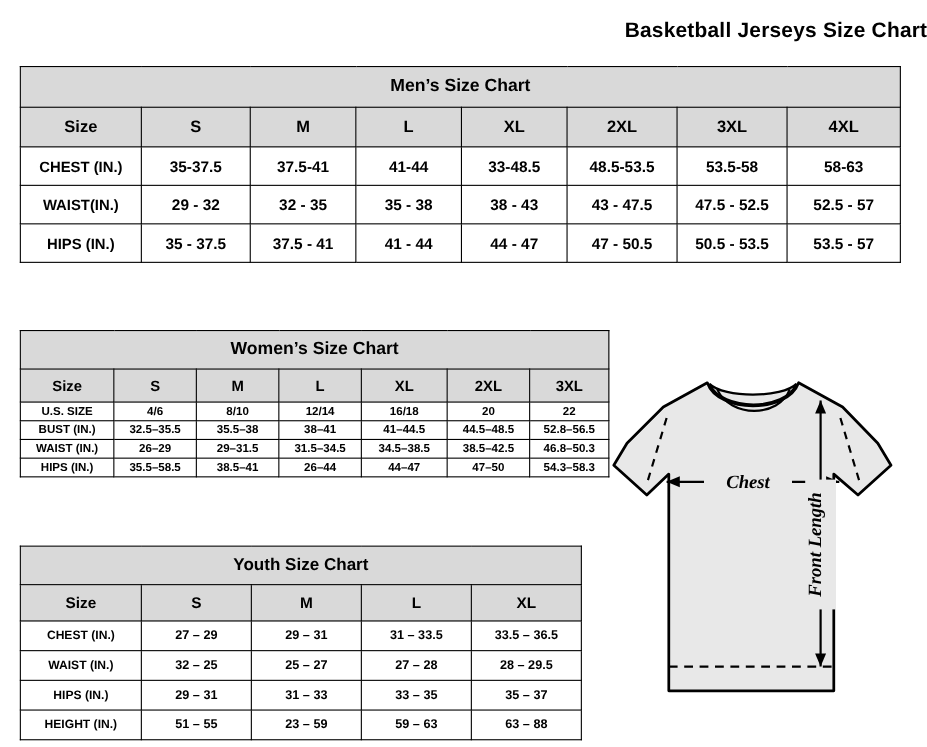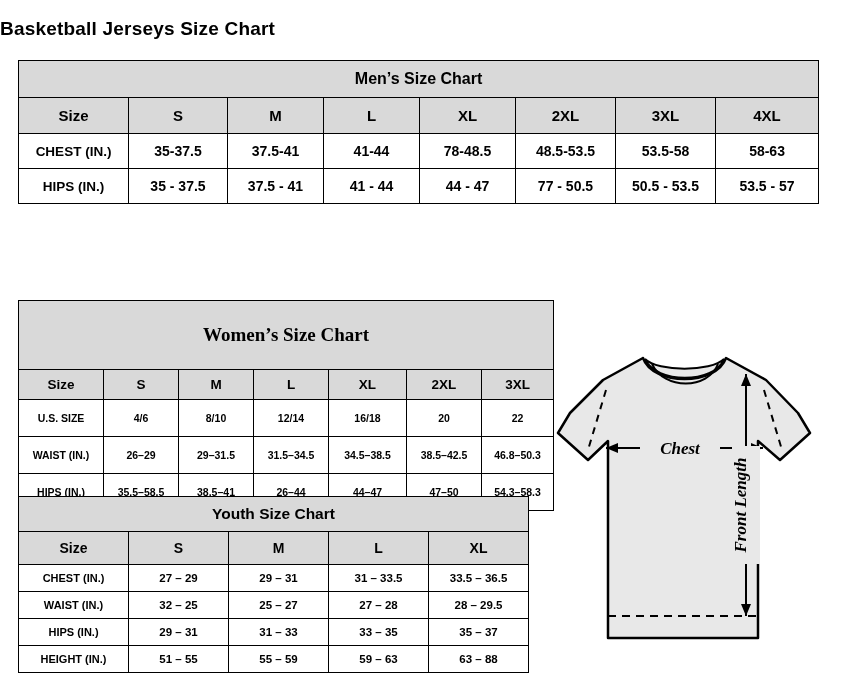--- a/index.html
+++ b/index.html
@@ -9,21 +9,21 @@
   }
   body {
     width: 843px;
     height: 679px;
     font-family: "Liberation Sans", sans-serif;
     color: #000000;
     position: relative;
     overflow: hidden;
   }
   .page-title {
-    text-align: left;
+    text-align: right;
     font-size: 19px;
     font-weight: bold;
     margin: 10px 0 0 0;
     padding-top: 8px;
     letter-spacing: 0.2px;
   }
 
   table.sz {
     border-collapse: collapse;
     table-layout: fixed;
@@ -58,42 +58,42 @@
   #mens-chart td { font-size: 14px; padding: 9px 2px; }
   #mens-chart td.rowlabel { font-size: 13.5px; }
 
   
   #womens-chart {
     position: absolute;
     left: 18px;
     top: 300px;
     width: 535px;
   }
-  #womens-chart .banner { font-size: 19px; padding: 23px 0; font-family: Liberation Serif, serif; }
+  #womens-chart .banner { font-size: 16px; padding: 8px 0; }
   #womens-chart .hdr td { font-size: 13.5px; padding: 7px 0; }
-  #womens-chart td { font-size: 10.5px; padding: 12px 1px; }
+  #womens-chart td { font-size: 10.5px; padding: 2px 1px; }
   #womens-chart td.rowlabel { font-size: 10.5px; }
 
   
   #youth-chart {
     position: absolute;
     left: 18px;
     top: 496px;
     width: 510px;
   }
   #youth-chart .banner { font-size: 15.5px; padding: 8px 0; }
   #youth-chart .hdr td { font-size: 14px; padding: 8px 0; }
   #youth-chart td { font-size: 11.5px; padding: 7px 1px; }
   #youth-chart td.rowlabel { font-size: 11px; }
 
   
   #shirt-diagram {
     position: absolute;
     left: 548px;
-    top: 338px;
+    top: 328px;
     width: 290px;
     height: 330px;
   }
   #shirt-diagram svg { display: block; }
   .chest-label {
     font-family: "Liberation Serif", serif;
     font-style: italic;
     font-weight: bold;
     font-size: 17px;
   }
@@ -132,32 +132,42 @@
       <td>XL</td>
       <td>2XL</td>
       <td>3XL</td>
       <td>4XL</td>
     </tr>
     <tr>
       <td class="rowlabel">CHEST (IN.)</td>
       <td>35-37.5</td>
       <td>37.5-41</td>
       <td>41-44</td>
-      <td>78-48.5</td>
+      <td>33-48.5</td>
       <td>48.5-53.5</td>
       <td>53.5-58</td>
       <td>58-63</td>
+    </tr>
+    <tr>
+      <td class="rowlabel">WAIST(IN.)</td>
+      <td>29 - 32</td>
+      <td>32 - 35</td>
+      <td>35 - 38</td>
+      <td>38 - 43</td>
+      <td>43 - 47.5</td>
+      <td>47.5 - 52.5</td>
+      <td>52.5 - 57</td>
     </tr>
     <tr>
       <td class="rowlabel">HIPS (IN.)</td>
       <td>35 - 37.5</td>
       <td>37.5 - 41</td>
       <td>41 - 44</td>
       <td>44 - 47</td>
-      <td>77 - 50.5</td>
+      <td>47 - 50.5</td>
       <td>50.5 - 53.5</td>
       <td>53.5 - 57</td>
     </tr>
   </tbody>
 </table>
 
 <table class="sz" id="womens-chart">
   <colgroup>
     <col style="width:85px">
       <col style="width:75px">
@@ -183,20 +193,29 @@
     <tr>
       <td class="rowlabel">U.S. SIZE</td>
       <td>4/6</td>
       <td>8/10</td>
       <td>12/14</td>
       <td>16/18</td>
       <td>20</td>
       <td>22</td>
     </tr>
     <tr>
+      <td class="rowlabel">BUST  (IN.)</td>
+      <td>32.5–35.5</td>
+      <td>35.5–38</td>
+      <td>38–41</td>
+      <td>41–44.5</td>
+      <td>44.5–48.5</td>
+      <td>52.8–56.5</td>
+    </tr>
+    <tr>
       <td class="rowlabel">WAIST  (IN.)</td>
       <td>26–29</td>
       <td>29–31.5</td>
       <td>31.5–34.5</td>
       <td>34.5–38.5</td>
       <td>38.5–42.5</td>
       <td>46.8–50.3</td>
     </tr>
     <tr>
       <td class="rowlabel">HIPS  (IN.)</td>
@@ -246,21 +265,21 @@
     <tr>
       <td class="rowlabel">HIPS  (IN.)</td>
       <td>29 – 31</td>
       <td>31 – 33</td>
       <td>33 – 35</td>
       <td>35 – 37</td>
     </tr>
     <tr>
       <td class="rowlabel">HEIGHT  (IN.)</td>
       <td>51 – 55</td>
-      <td>55 – 59</td>
+      <td>23 – 59</td>
       <td>59 – 63</td>
       <td>63 – 88</td>
     </tr>
   </tbody>
 </table>
 
 <div id="shirt-diagram">
   <svg width="290" height="330" viewBox="0 0 290 330" xmlns="http://www.w3.org/2000/svg">
 
     <g>

